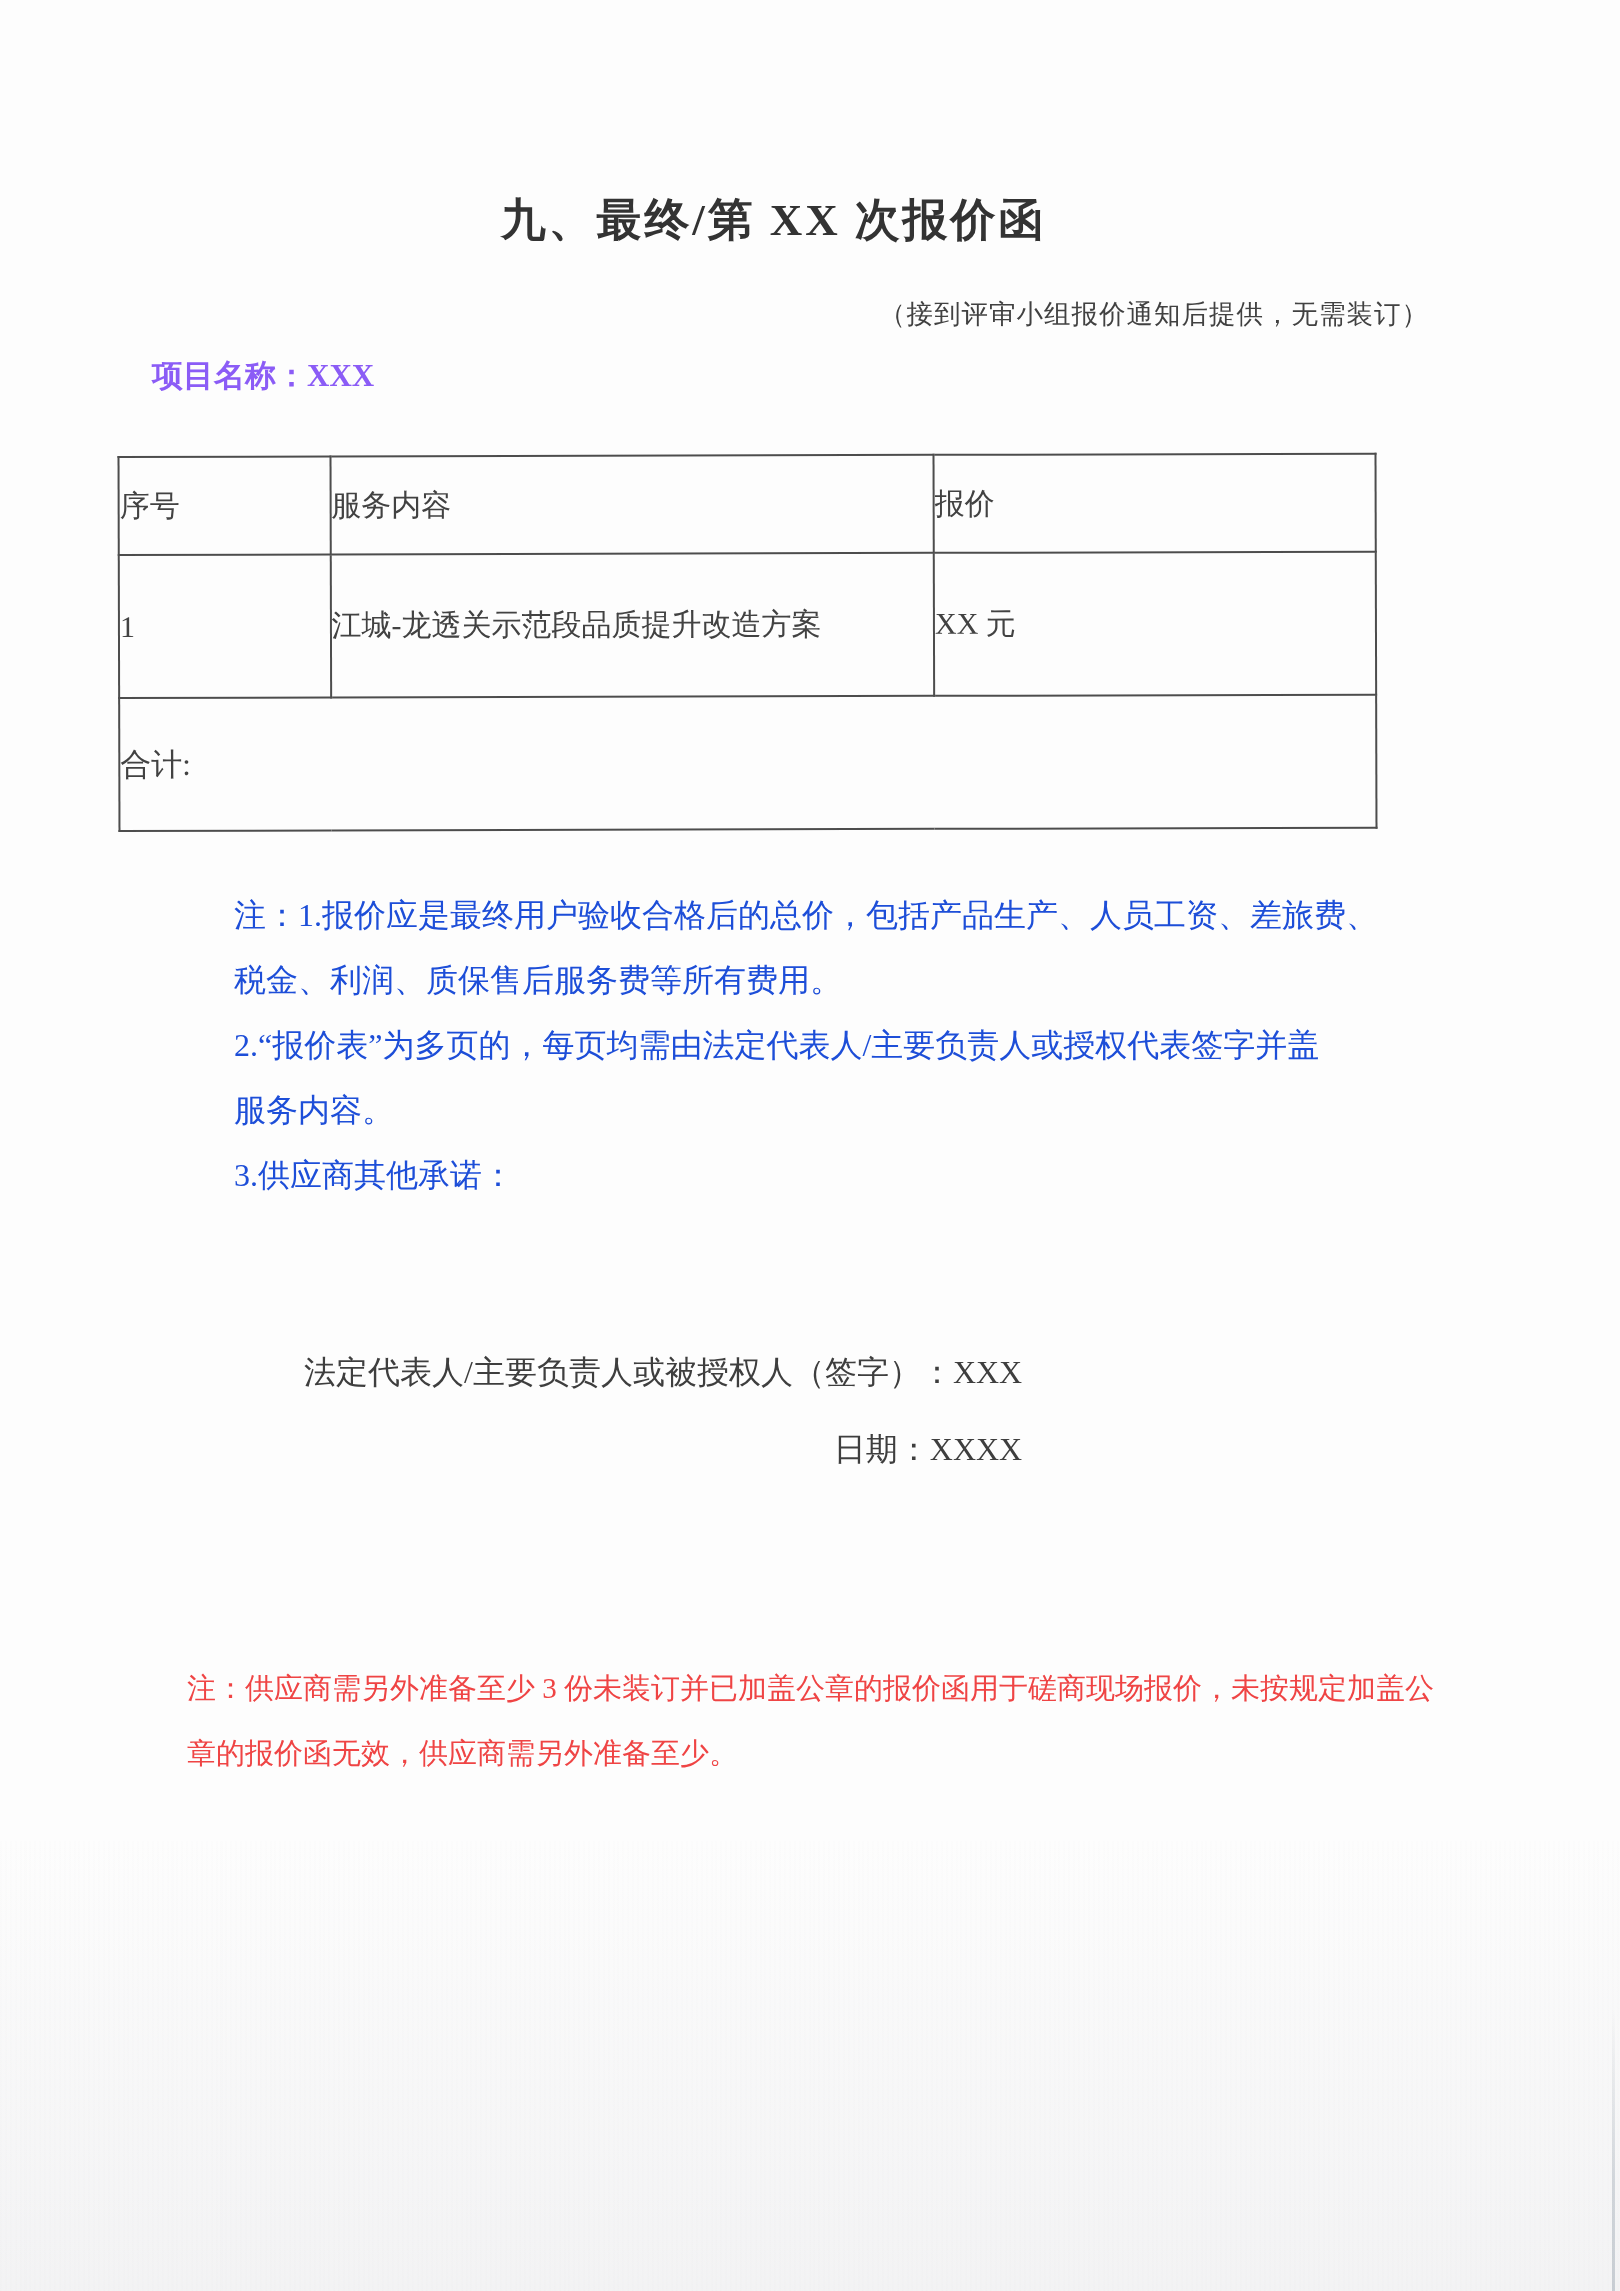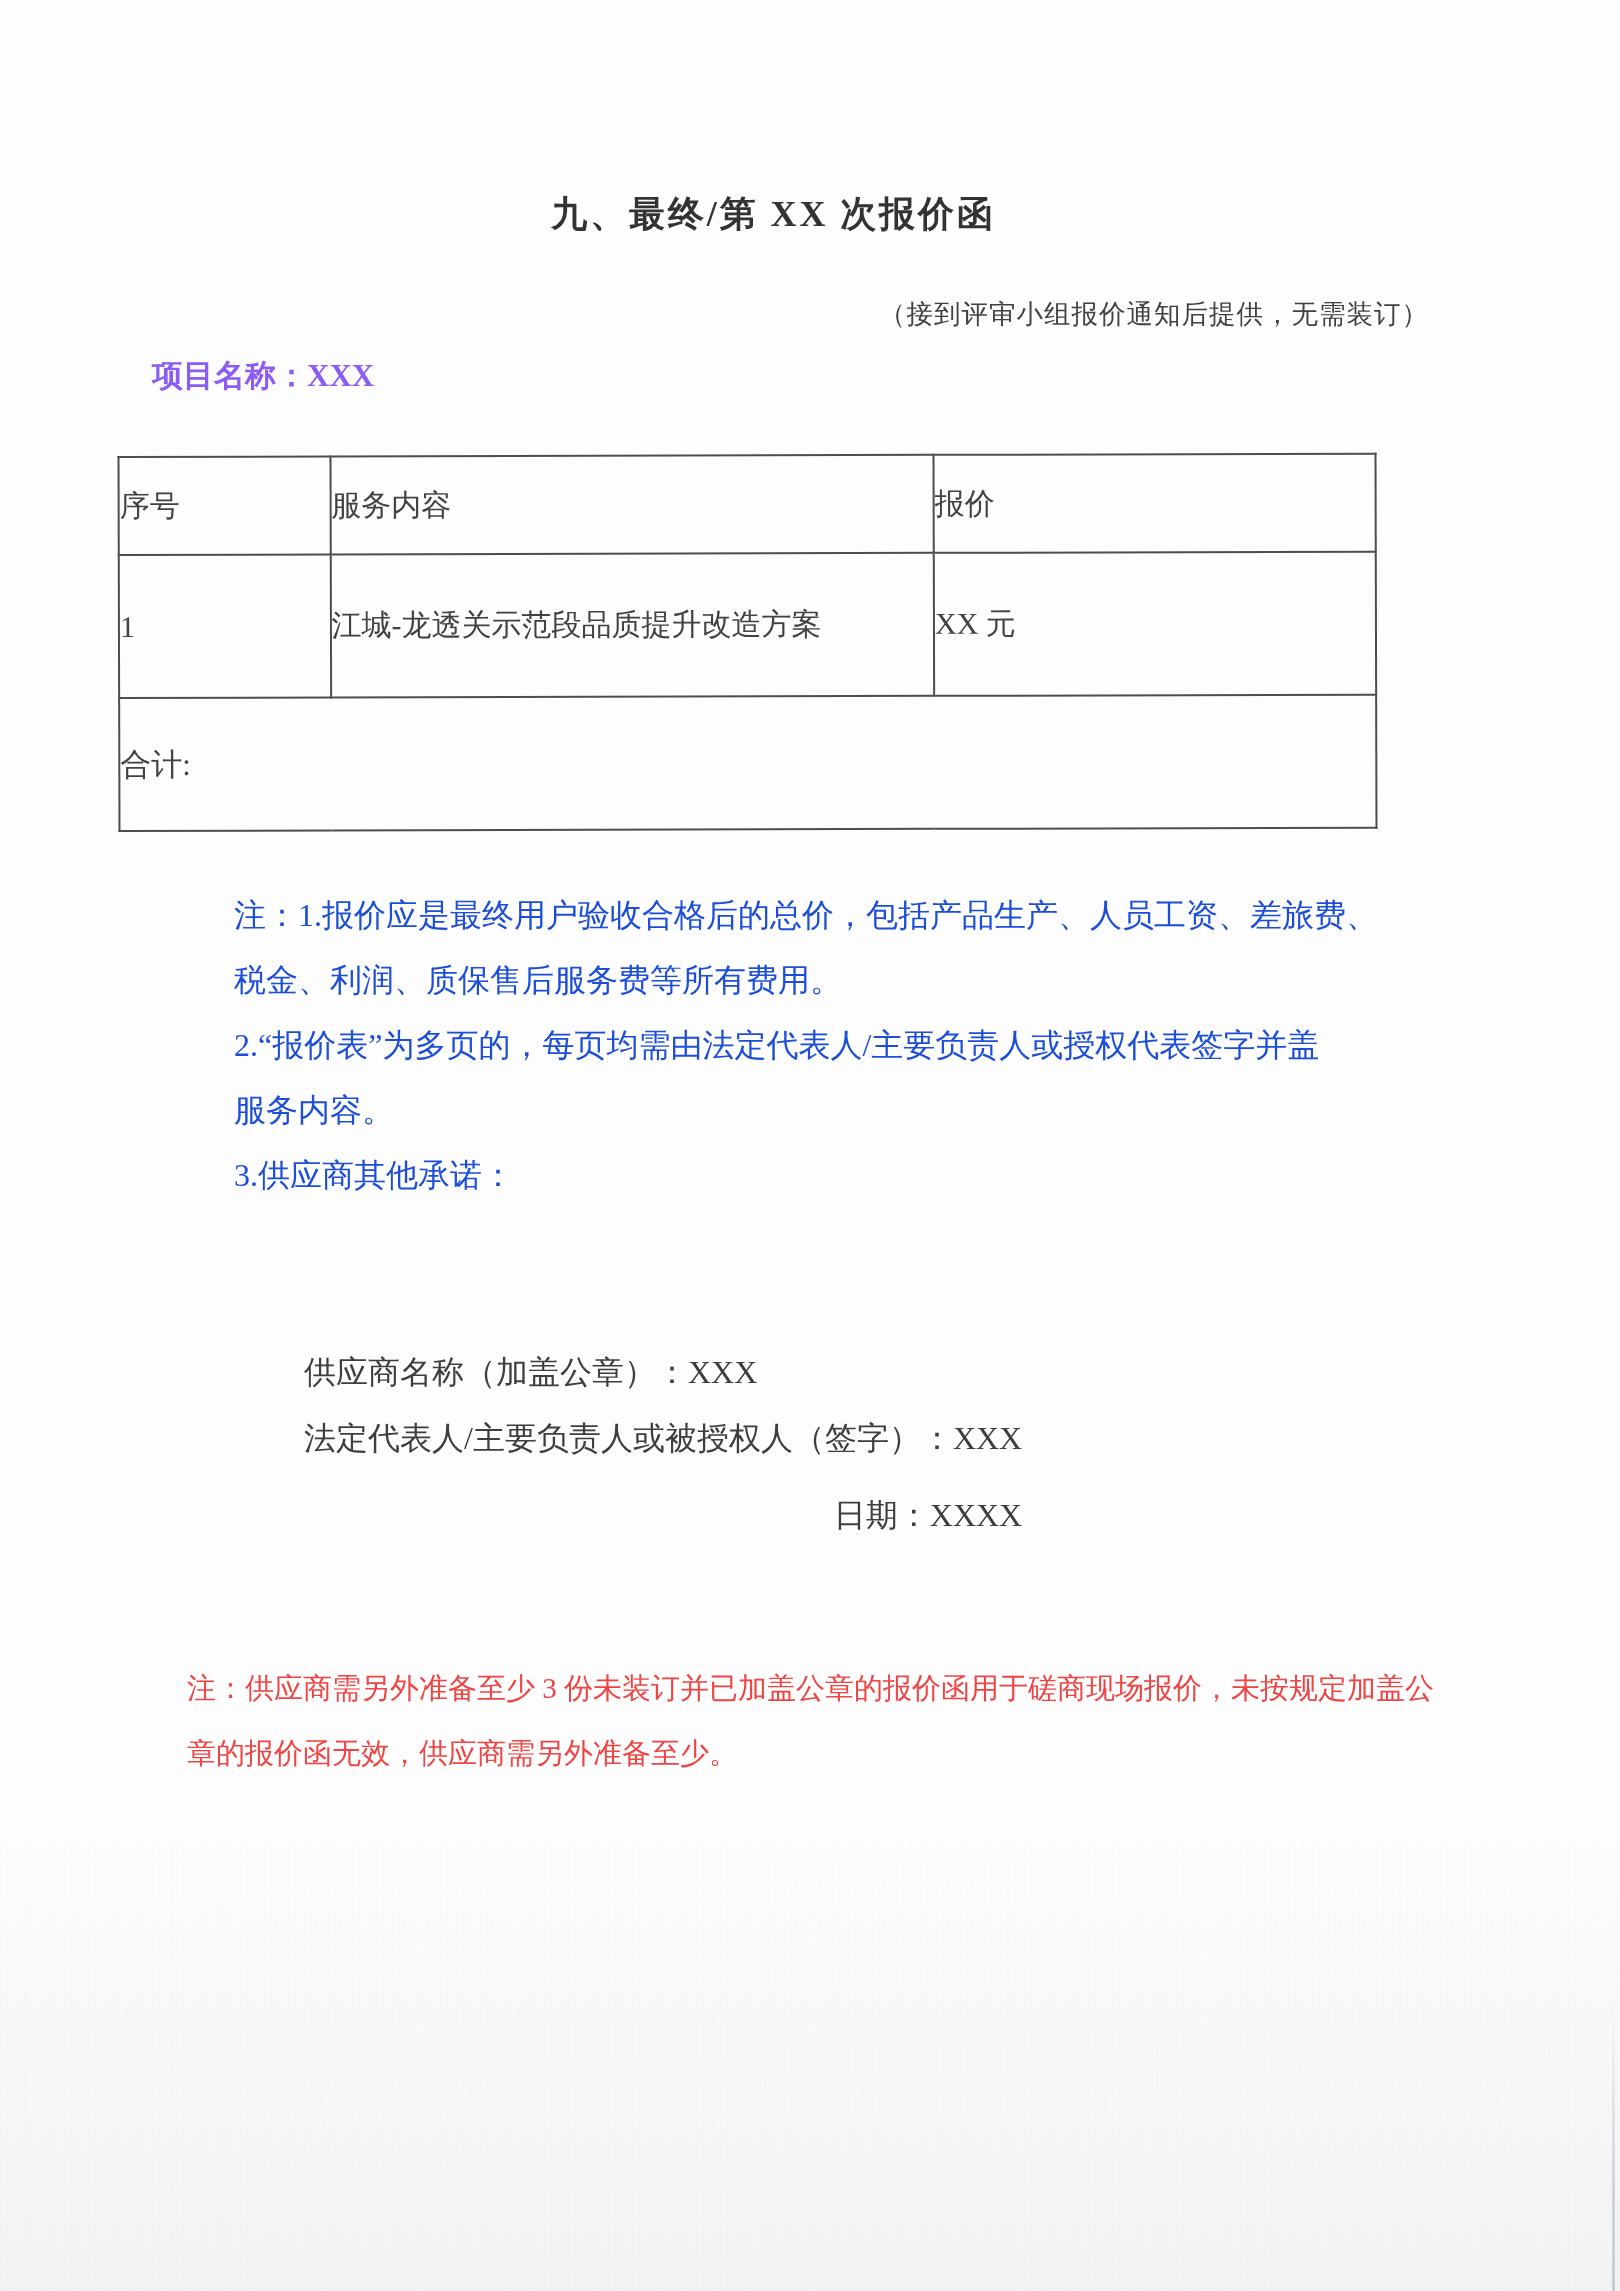--- a/index.html
+++ b/index.html
@@ -24,21 +24,21 @@
     width: 1311px;
     height: 100%;
   }
   .doc-title {
     position: absolute;
     top: 190px;
     left: 0;
     width: 100%;
     margin: 0;
     text-align: center;
-    font-size: 36px;
+    font-size: 45px;
     font-weight: 700;
     letter-spacing: 2.9px;
     color: #333333;
     white-space: nowrap;
   }
   .doc-subtitle {
     position: absolute;
     top: 296px;
     left: 0;
     width: 100%;
@@ -178,21 +178,20 @@
 
     <div class="notes-block">
       <div class="note-line">注：1.报价应是最终用户验收合格后的总价，包括产品生产、人员工资、差旅费、</div>
       <div class="note-line">税金、利润、质保售后服务费等所有费用。</div>
       <div class="note-line">2.“报价表”为多页的，每页均需由法定代表人/主要负责人或授权代表签字并盖</div>
       <div class="note-line">服务内容。</div>
       <div class="note-line">3.供应商其他承诺：</div>
     </div>
 
     <div class="signature-block">
-      <div class="sig-line">供应商名称（加盖公章）：XXX</div>
       <div class="sig-line">法定代表人/主要负责人或被授权人（签字）：XXX</div>
       <div class="date-line">日期：XXXX</div>
     </div>
 
     <div class="footer-note-block">
       <div class="note-line">注：供应商需另外准备至少 3 份未装订并已加盖公章的报价函用于磋商现场报价，未按规定加盖公</div>
       <div class="note-line">章的报价函无效，供应商需另外准备至少。</div>
     </div>
 
   </div>

